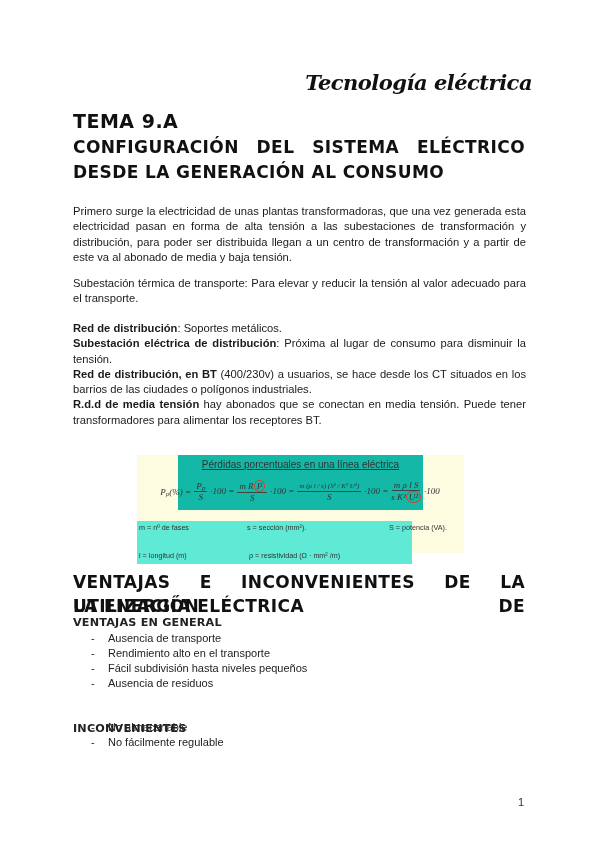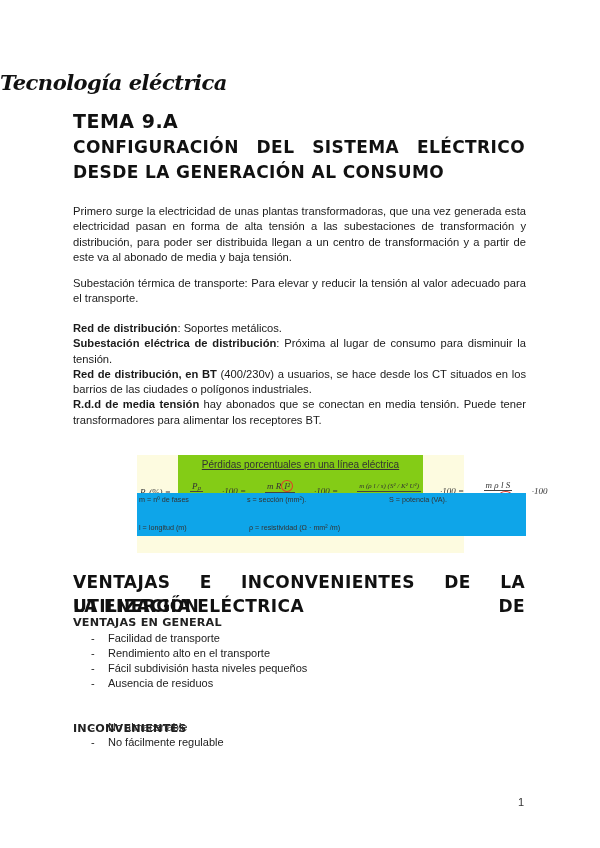--- a/index.html
+++ b/index.html
@@ -1,31 +1,31 @@
 <!DOCTYPE html>
 <html><head>
   <meta charset="utf-8">
   <style>
     html, body { margin: 0; padding: 0; background: #ffffff; }
     body { width: 600px; height: 848px; position: relative; overflow: hidden; font-family: "Liberation Sans", sans-serif; color: #1a1a1a; }
     .page { position: absolute; left: 0; top: 0; width: 600px; height: 848px; }
-    .doc-title { position: absolute; left: 0; top: 70px; width: 532px; text-align: left; font-family: "DejaVu Serif", serif; font-style: italic; font-weight: bold; font-size: 21px; letter-spacing: -0.5px; color: #111; }
+    .doc-title { position: absolute; left: 0; top: 70px; width: 532px; text-align: right; font-family: "DejaVu Serif", serif; font-style: italic; font-weight: bold; font-size: 21px; letter-spacing: -0.5px; color: #111; }
     .tema { position: absolute; left: 73px; top: 110px; font-family: "DejaVu Sans", sans-serif; font-weight: bold; font-size: 19px; letter-spacing: 0.5px; color: #111; }
     .h1 { position: absolute; left: 73px; width: 452px; font-family: "DejaVu Sans", sans-serif; font-weight: bold; font-size: 17px; line-height: 24px; color: #111; letter-spacing: 0.4px; }
     .h1.just { text-align: justify; text-align-last: justify; }
     .para { position: absolute; left: 73px; width: 453px; font-size: 11.2px; line-height: 15.3px; text-align: justify; color: #1a1a1a; }
     .para b { font-weight: bold; }
     .figure { position: absolute; left: 137px; top: 455px; width: 327px; height: 98px; background: #fdfbe0; }
-    .fig-green { position: absolute; left: 41px; top: 0px; width: 245px; height: 55px; background: #84cc16; }
+    .fig-green { position: absolute; left: 41px; top: 0px; width: 245px; height: 55px; background: #14b8a6; }
     .fig-green-title { position: absolute; left: 0; top: 4px; width: 245px; text-align: center; font-size: 10px; text-decoration: underline; color: #333; }
-    .fig-formula { position: absolute; left: -38px; top: 18px; width: 320px; height: 36px; font-family: "Liberation Serif", serif; font-style: italic; font-size: 9px; color: #333; display: flex; align-items: center; gap: 19px; white-space: nowrap; }
+    .fig-formula { position: absolute; left: -38px; top: 18px; width: 320px; height: 36px; font-family: "Liberation Serif", serif; font-style: italic; font-size: 9px; color: #333; display: flex; align-items: center; gap: 3px; white-space: nowrap; justify-content: center; }
     .frac { display: inline-flex; flex-direction: column; align-items: center; line-height: 10px; }
     .frac .num { border-bottom: 1px solid #444; padding: 0 2px; }
     .circ { display: inline-block; border: 1.2px solid #e23a2a; border-radius: 50%; padding: 0 2px; }
-    .fig-legend { position: absolute; left: 0; top: 38px; width: 389px; height: 43px; background: #0ea5e9; font-size: 7.2px; color: #333; }
+    .fig-legend { position: absolute; left: 0; top: 66px; width: 275px; height: 43px; background: #5eead4; font-size: 7.2px; color: #333; }
     .leg-row { position: absolute; left: 2px; width: 322px; height: 13px; }
     .leg-cell { position: absolute; top: 0; white-space: nowrap; }
     .subhead { position: absolute; left: 73px; font-family: "DejaVu Sans", sans-serif; font-weight: bold; font-size: 11.2px; color: #222; letter-spacing: 0.2px; }
     .ul { position: absolute; left: 73px; width: 450px; margin: 0; padding: 0; list-style: none; }
     .ul li { position: relative; height: 15px; font-size: 11px; line-height: 15px; padding-left: 35px; color: #222; }
     .ul li .dash { position: absolute; left: 18px; top: 0; }
     .page-num { position: absolute; left: 518px; top: 796px; font-size: 11px; color: #333; }
   </style>
 </head>
 <body>
@@ -85,21 +85,21 @@
         <span class="leg-cell" style="left:110px;text-align:right;">ρ = resistividad (Ω · mm² /m)</span>
       </div>
     </div>
   </div>
 
   <div class="h1 just" style="top:570px;">VENTAJAS E INCONVENIENTES DE LA UTILIZACIÓN DE</div>
   <div class="h1" style="top:594px;">LA ENERGÍA ELÉCTRICA</div>
 
   <div class="subhead" style="top:616px;">VENTAJAS EN GENERAL</div>
   <ul class="ul" style="top:631px;">
-    <li><span class="dash">-</span><span>Facilidad de transporte</span></li>
+    <li><span class="dash">-</span><span>Ausencia de transporte</span></li>
     <li><span class="dash">-</span><span>Rendimiento alto en el transporte</span></li>
     <li><span class="dash">-</span><span>Fácil subdivisión hasta niveles pequeños</span></li>
     <li><span class="dash">-</span><span>Ausencia de residuos</span></li>
   </ul>
 
   <div class="subhead" style="top:706px;margin-top:16px;">INCONVENIENTES</div>
   <ul class="ul" style="top:720px;">
     <li><span class="dash">-</span><span>No almacenable</span></li>
     <li><span class="dash">-</span><span>No fácilmente regulable</span></li>
   </ul>

